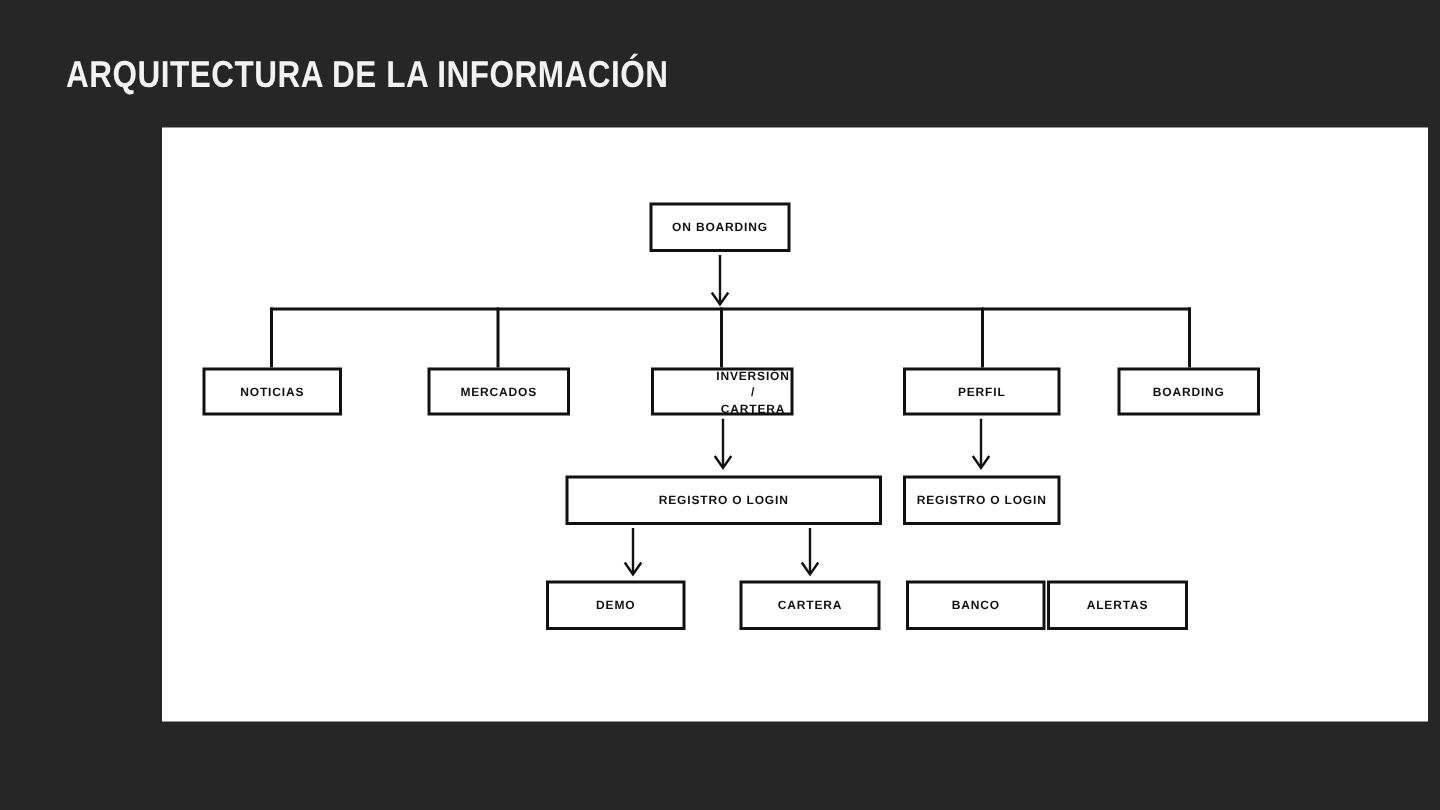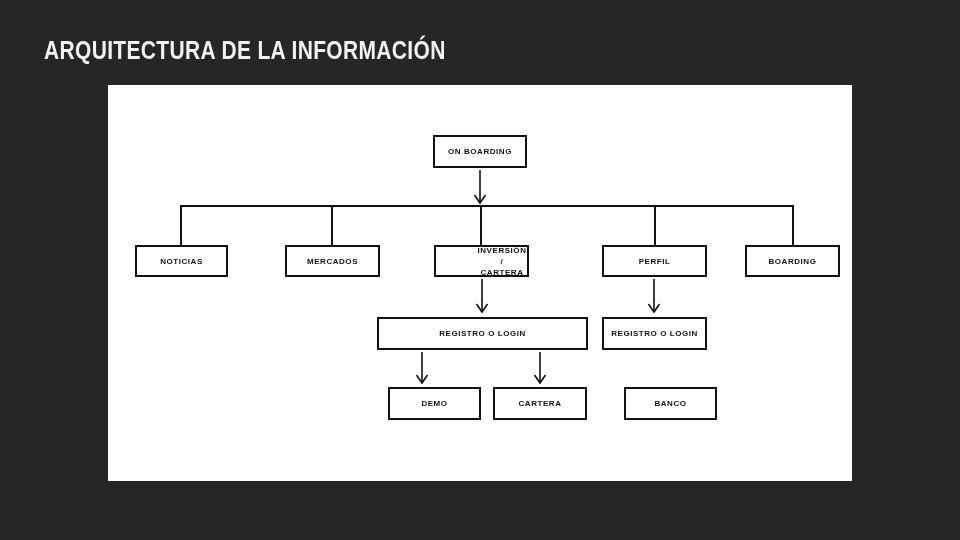--- a/index.html
+++ b/index.html
@@ -30,21 +30,21 @@
     transform-origin: left top;
     white-space: nowrap;
     -webkit-font-smoothing: antialiased;
   }
 
   
   #diagram-canvas {
     position: absolute;
     left: 108px;
     top: 85px;
-    width: 744px;
+    width: 844px;
     height: 396px;
     background: #ffffff;
   }
 
   
   .node-box {
     position: absolute;
     border: 2px solid #111111;
     background: #ffffff;
     box-sizing: border-box;
@@ -156,26 +156,29 @@
     </svg>
   </div>
 
   <div class="arrow-down" style="left:424px; top:267px;">
     <svg width="16" height="34" viewBox="0 0 16 34">
       <line x1="8" y1="0" x2="8" y2="30" stroke="#111111" stroke-width="1.6"></line>
       <polyline points="2.5,23 8,31 13.5,23" fill="none" stroke="#111111" stroke-width="1.6"></polyline>
     </svg>
   </div>
 
-  <div class="node-box" style="left:280px; top:302px; width:93px; height:33px;justify-content:center;">
+  <div class="node-box" style="left:256px; top:302px; width:93px; height:33px;justify-content:center;">
     <span class="node-label">DEMO</span>
   </div>
 
   <div class="node-box" style="left:385px; top:302px; width:94px; height:33px;">
     <span class="node-label">CARTERA</span>
   </div>
 
-  <div class="node-box" style="left:516px; top:302px; width:93px; height:33px;">
+  <div class="node-box" style="left:496px; top:302px; width:93px; height:33px;">
     <span class="node-label">BANCO</span>
   </div>
 
+  <div class="node-box" style="left:590px; top:302px; width:94px; height:33px;">
+    <span class="node-label">ALERTAS</span>
+  </div>
 
 </div>
 
 </body></html>

